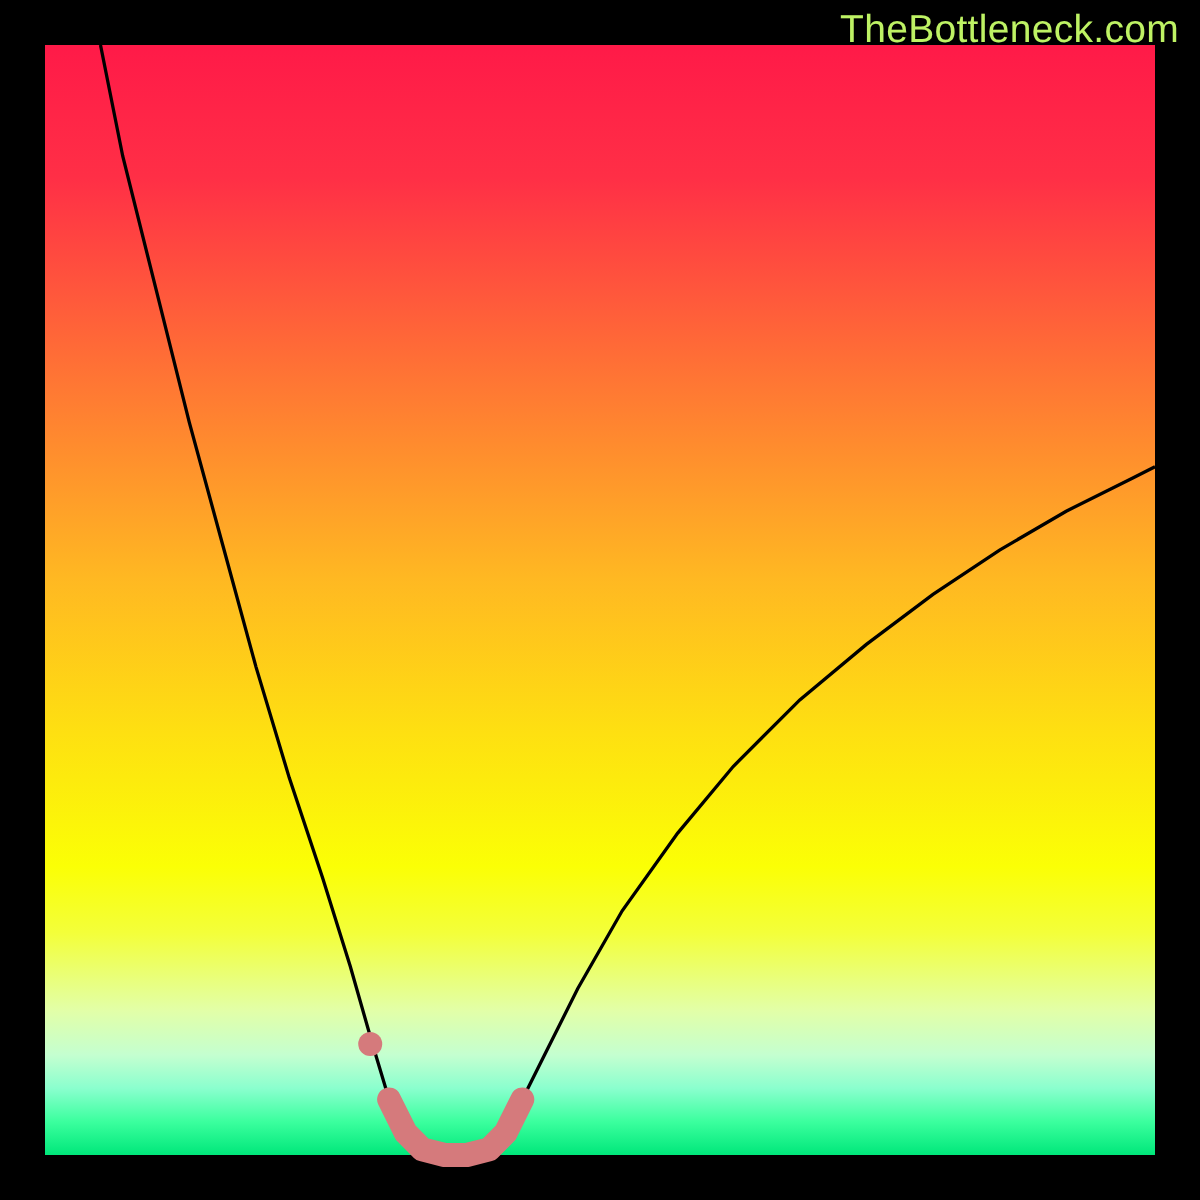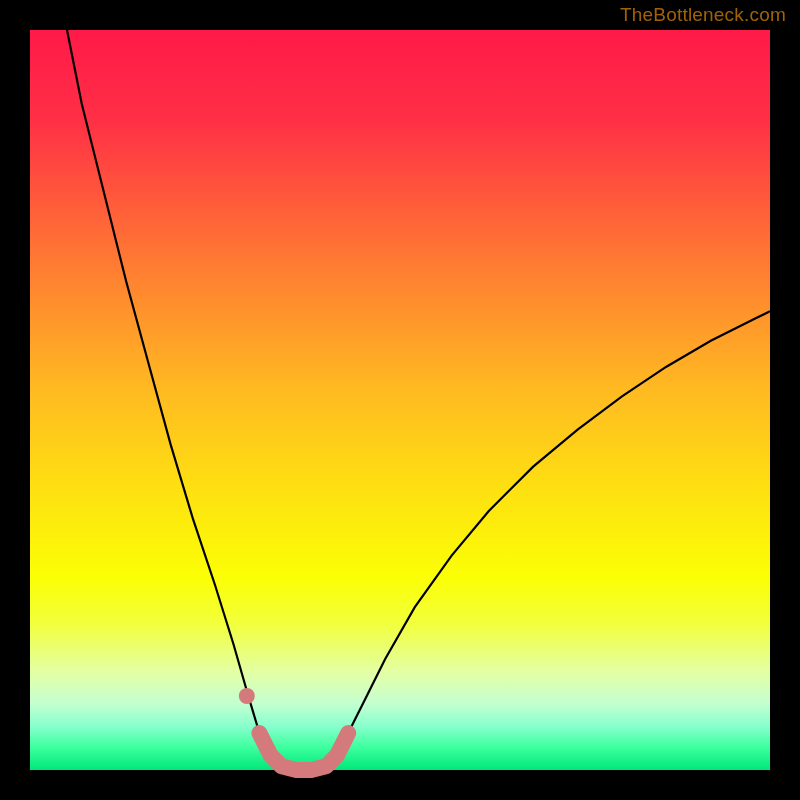--- a/index.html
+++ b/index.html
@@ -30,22 +30,22 @@
     position: absolute;
     left: 0;
     top: 0;
     width: 100%;
     height: 100%;
   }
   .watermark {
     position: absolute;
     top: 4px;
     right: 14px;
-    color: #a16207;
-    font-size: 19px;
+    color: #bef264;
+    font-size: 26px;
     font-weight: 500;
     letter-spacing: 0.2px;
   }
   svg.curve {
     position: absolute;
     left: 0;
     top: 0;
     width: 100%;
     height: 100%;
     overflow: visible;

